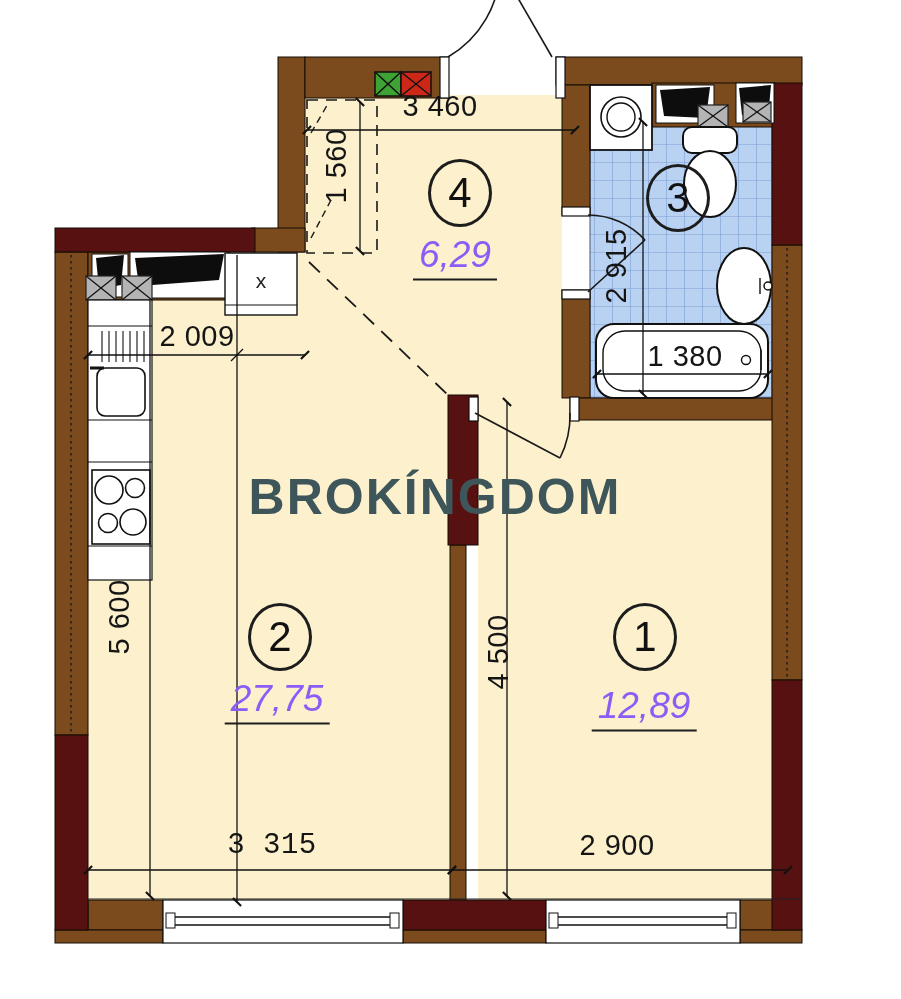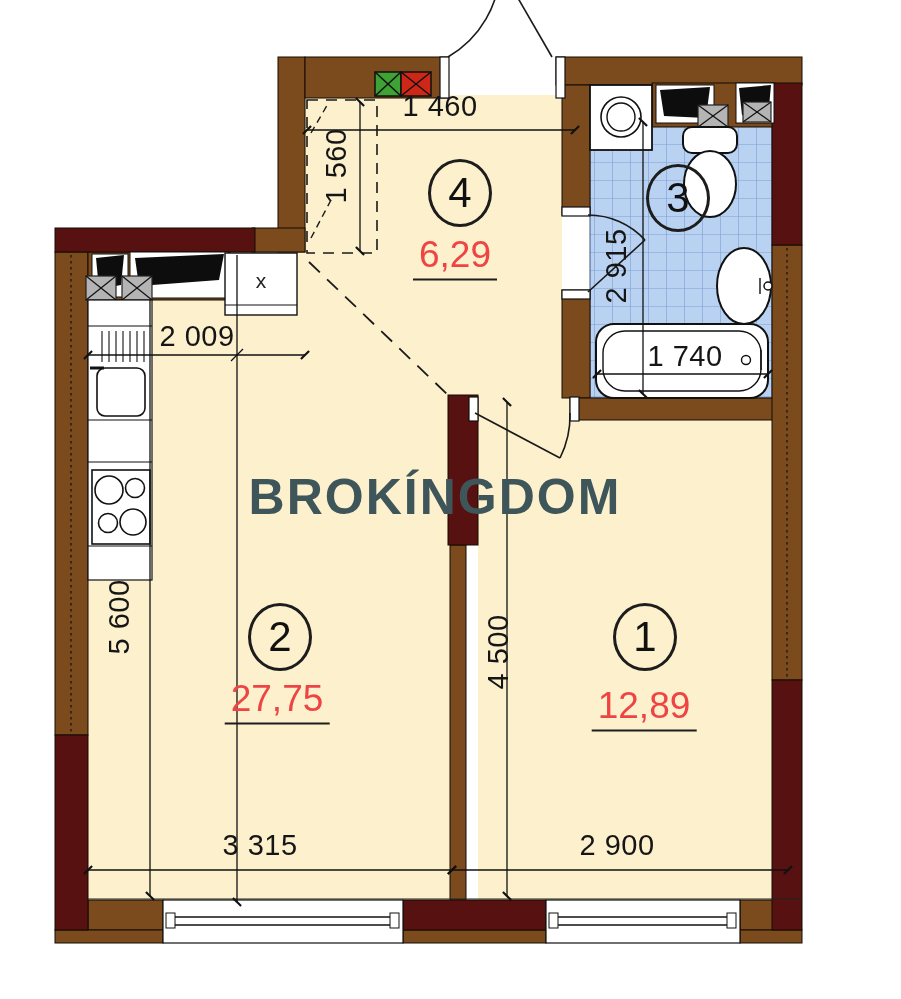--- a/index.html
+++ b/index.html
@@ -5,21 +5,21 @@
   html,body{margin:0;padding:0;background:#ffffff;}
   #stage{position:relative;width:901px;height:999px;background:#ffffff;overflow:hidden;
          font-family:"Liberation Sans",sans-serif;}
   #planSvg{position:absolute;left:0;top:0;}
   .abs{position:absolute;transform:translate(-50%,-50%);white-space:nowrap;}
   .dim{font-size:29px;color:#151515;letter-spacing:0.5px;}
   .dim.v{transform:translate(-50%,-50%) rotate(-90deg);}
   .room-num{width:58px;height:62px;border:3px solid #1d1d1d;border-radius:50%;
             display:flex;align-items:center;justify-content:center;
             font-size:42px;color:#111;background:transparent;}
-  .room-area{font-size:37px;color:#ef4444;border-bottom:2.5px solid #1d1d1d;padding:0 6px 3px 6px;}
+  .room-area{font-size:37px;color:#8b5cf6;border-bottom:2.5px solid #1d1d1d;padding:0 6px 3px 6px;font-style:italic;}
   .watermark{font-size:50px;font-weight:bold;color:#3E565A;letter-spacing:2px;}
   .cab-x{font-size:21px;color:#222;}
 </style>
 </head>
 <body>
 
 <div id="stage">
 
 <svg id="planSvg" width="901" height="999" viewBox="0 0 901 999">
   <defs>
@@ -242,24 +242,24 @@
   <div class="abs room-area" style="left:455px;top:257px;">6,29</div>
 
   <div class="abs room-num" style="left:678px;top:198px;">3</div>
 
   <div class="abs room-num" style="left:280px;top:637px;">2</div>
   <div class="abs room-area" style="left:277px;top:701px;">27,75</div>
 
   <div class="abs room-num" style="left:645px;top:637px;">1</div>
   <div class="abs room-area" style="left:644px;top:708px;">12,89</div>
 
-  <div class="abs dim" style="left:440px;top:106px;">1 460</div>
+  <div class="abs dim" style="left:440px;top:106px;">3 460</div>
   <div class="abs dim v" style="left:336px;top:166px;">1 560</div>
   <div class="abs dim" style="left:197px;top:336px;">2 009</div>
   <div class="abs dim v" style="left:616px;top:266px;">2 915</div>
-  <div class="abs dim" style="left:685px;top:356px;">1 740</div>
+  <div class="abs dim" style="left:685px;top:356px;">1 380</div>
   <div class="abs dim v" style="left:498px;top:652px;">4 500</div>
   <div class="abs dim v" style="left:119px;top:617px;">5 600</div>
-  <div class="abs dim" style="left:260px;top:845px;">3 315</div>
+  <div class="abs dim" style="left:272px;top:845px;font-family:Liberation Mono, monospace;">3 315</div>
   <div class="abs dim" style="left:617px;top:845px;">2 900</div>
 
   <div class="abs cab-x" style="left:261px;top:281px;">x</div>
 </div>
 
 </body></html>

